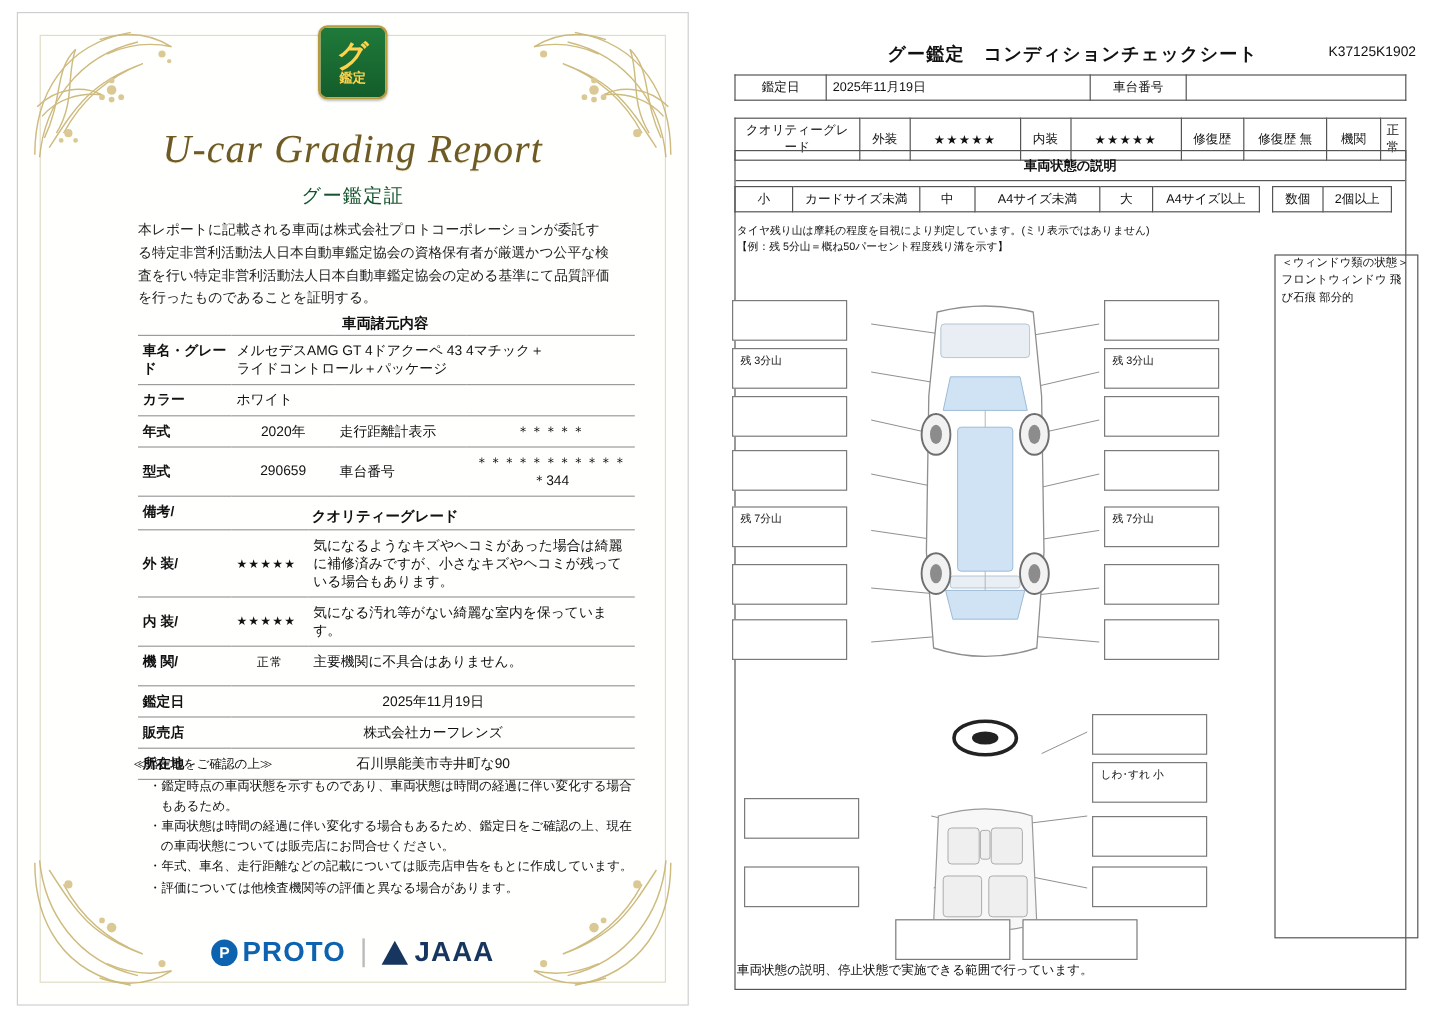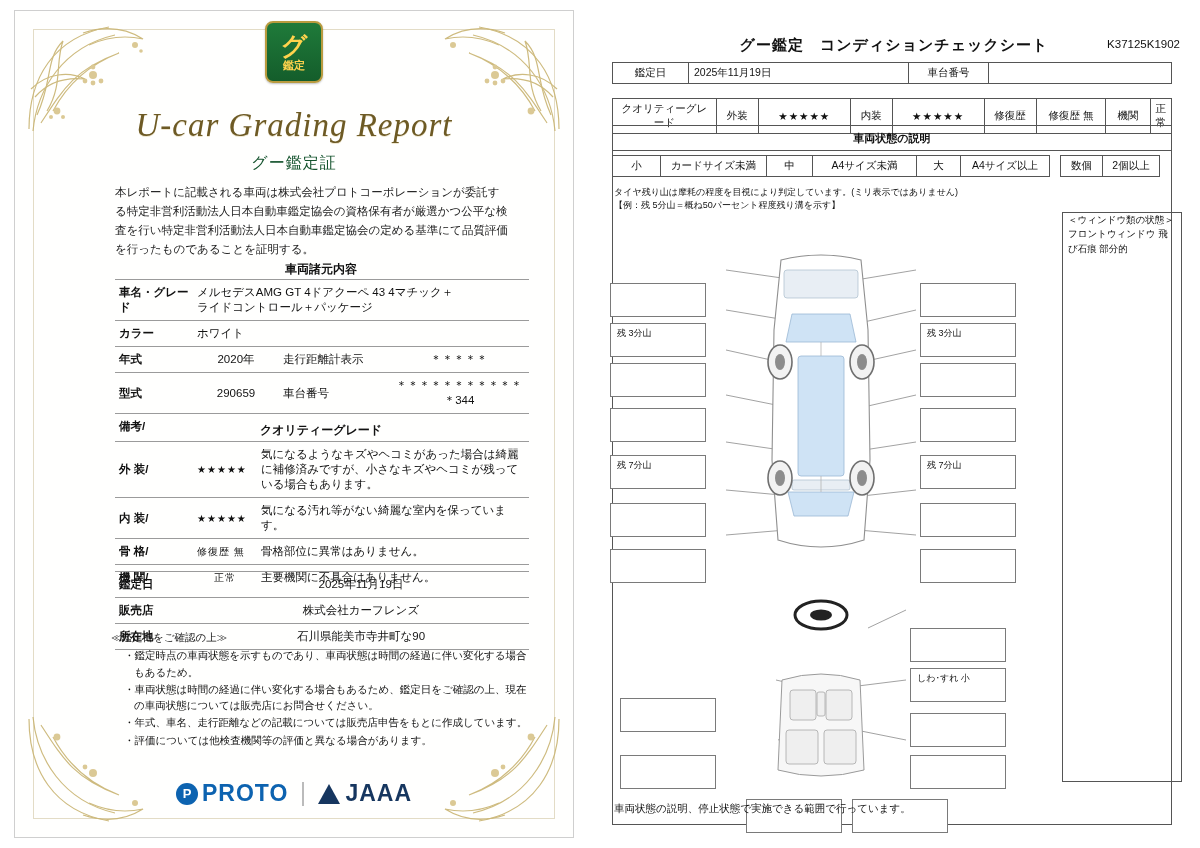--- a/index.html
+++ b/index.html
@@ -156,21 +156,21 @@
   .winbox {
     position:absolute; right:6px; top:202px; width:120px; bottom:56px;
     border:1px solid #555;
     font-size:9.5px; padding:0 5px; line-height:1.5;
   }
 
   .diagram {
     position:absolute; left:6px; top:200px; right:130px; bottom:24px;
   }
   .dg-cell {
-    position:absolute; border:1px solid #7a7a7a; background:#fff;margin-top:33px;
+    position:absolute; border:1px solid #7a7a7a; background:#fff;
   }
   .footer-note {
     position:absolute; left:14px; bottom:22px; font-size:10.5px;
   }
   svg { display:block; }
 </style>
 </head>
 <body>
 
 <div class="page">
@@ -308,25 +308,20 @@
       <tbody>
           <tr>
         <td class="lab" style="width:40px">外 装/</td>
         <td class="stars" style="width:64px">★★★★★</td>
         <td>気になるようなキズやヘコミがあった場合は綺麗に補修済みですが、小さなキズやヘコミが残っている場合もあります。</td>
       </tr>
       <tr>
         <td class="lab">内 装/</td>
         <td class="stars">★★★★★</td>
         <td>気になる汚れ等がない綺麗な室内を保っています。</td>
-      </tr>
-      <tr>
-        <td class="lab">骨 格/</td>
-        <td class="stars">修復歴 無</td>
-        <td>骨格部位に異常はありません。</td>
       </tr>
       <tr>
         <td class="lab">機 関/</td>
         <td class="stars ctr">正常</td>
         <td>主要機関に不具合はありません。</td>
       </tr>
     </tbody>
       </table>
 
     <table class="spec" style="top:560px;">

